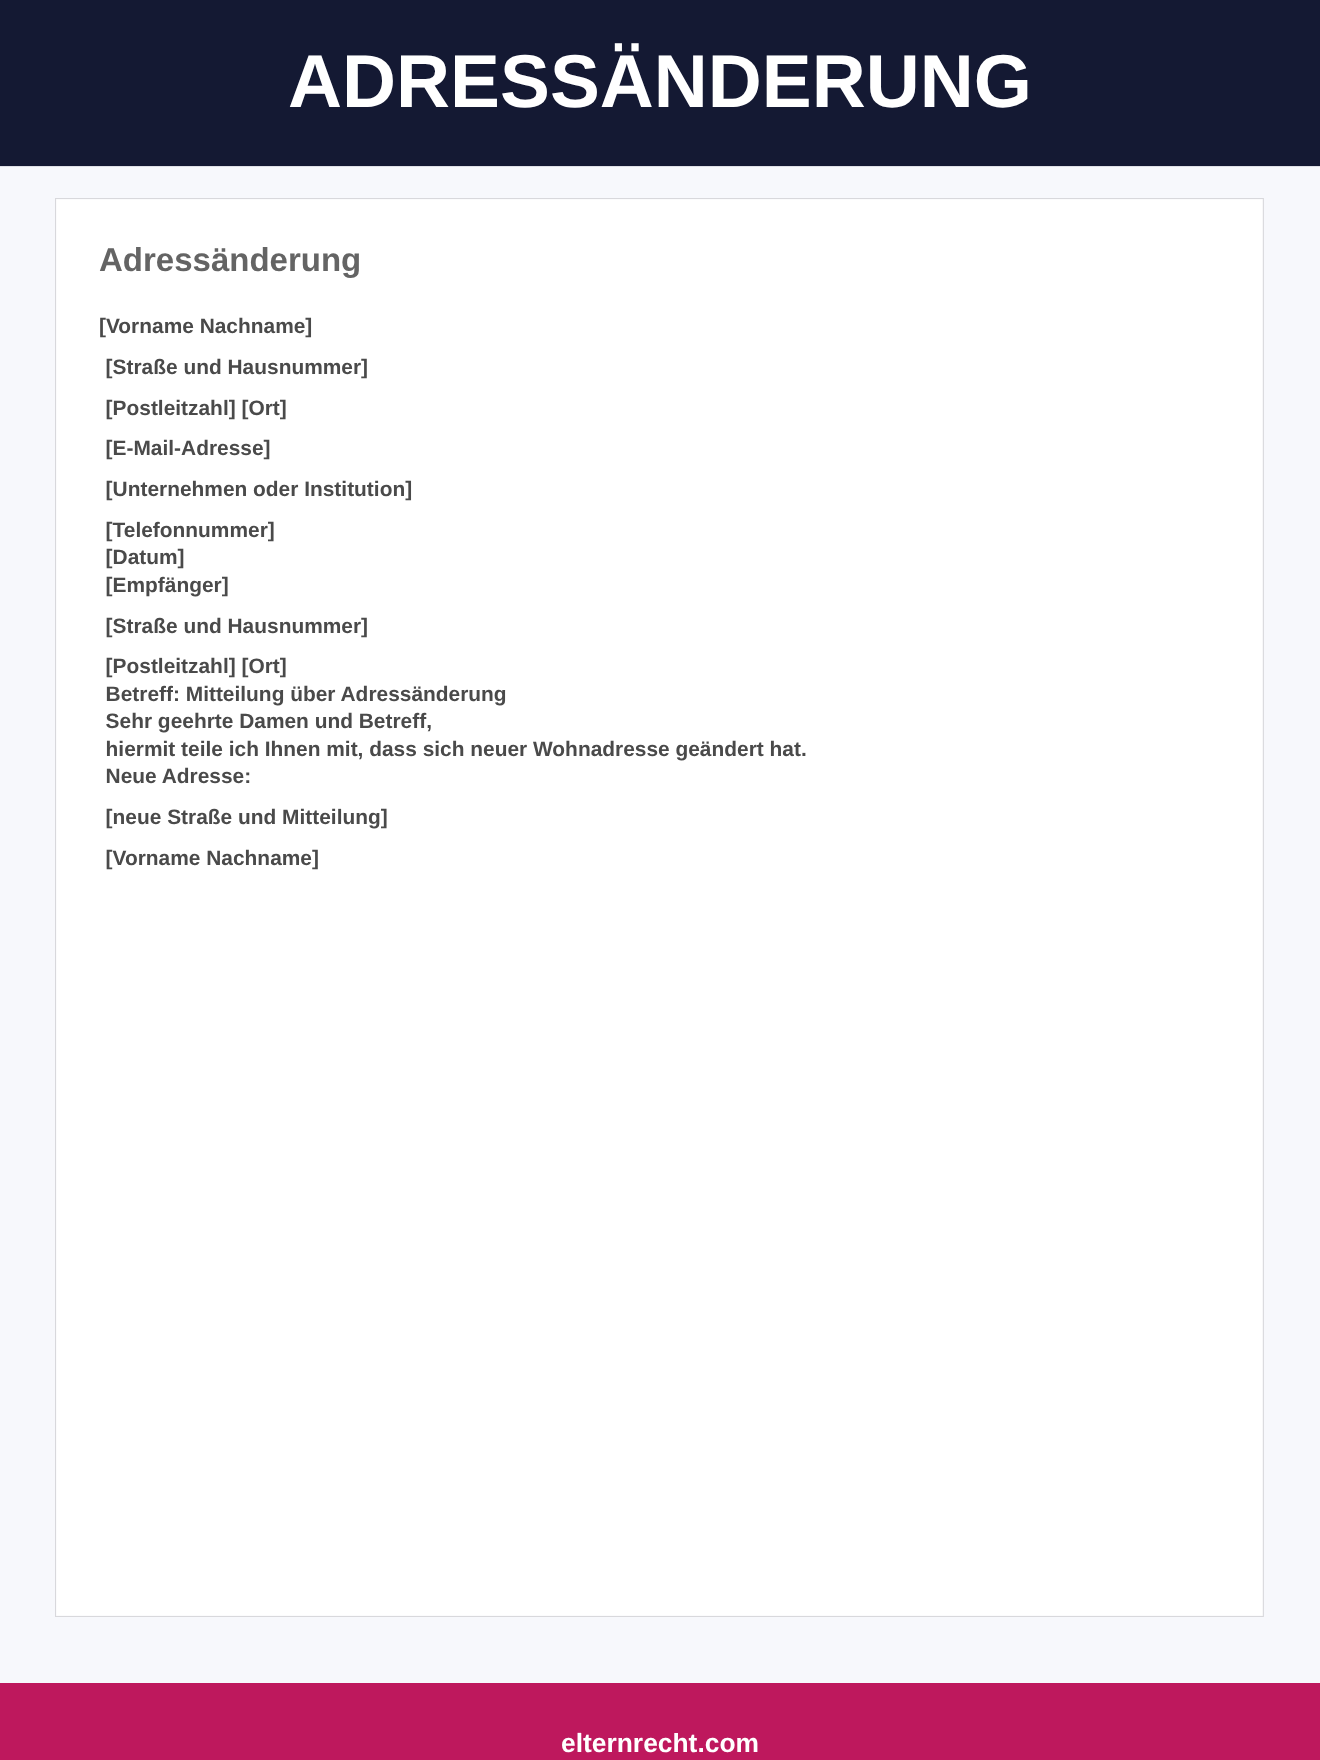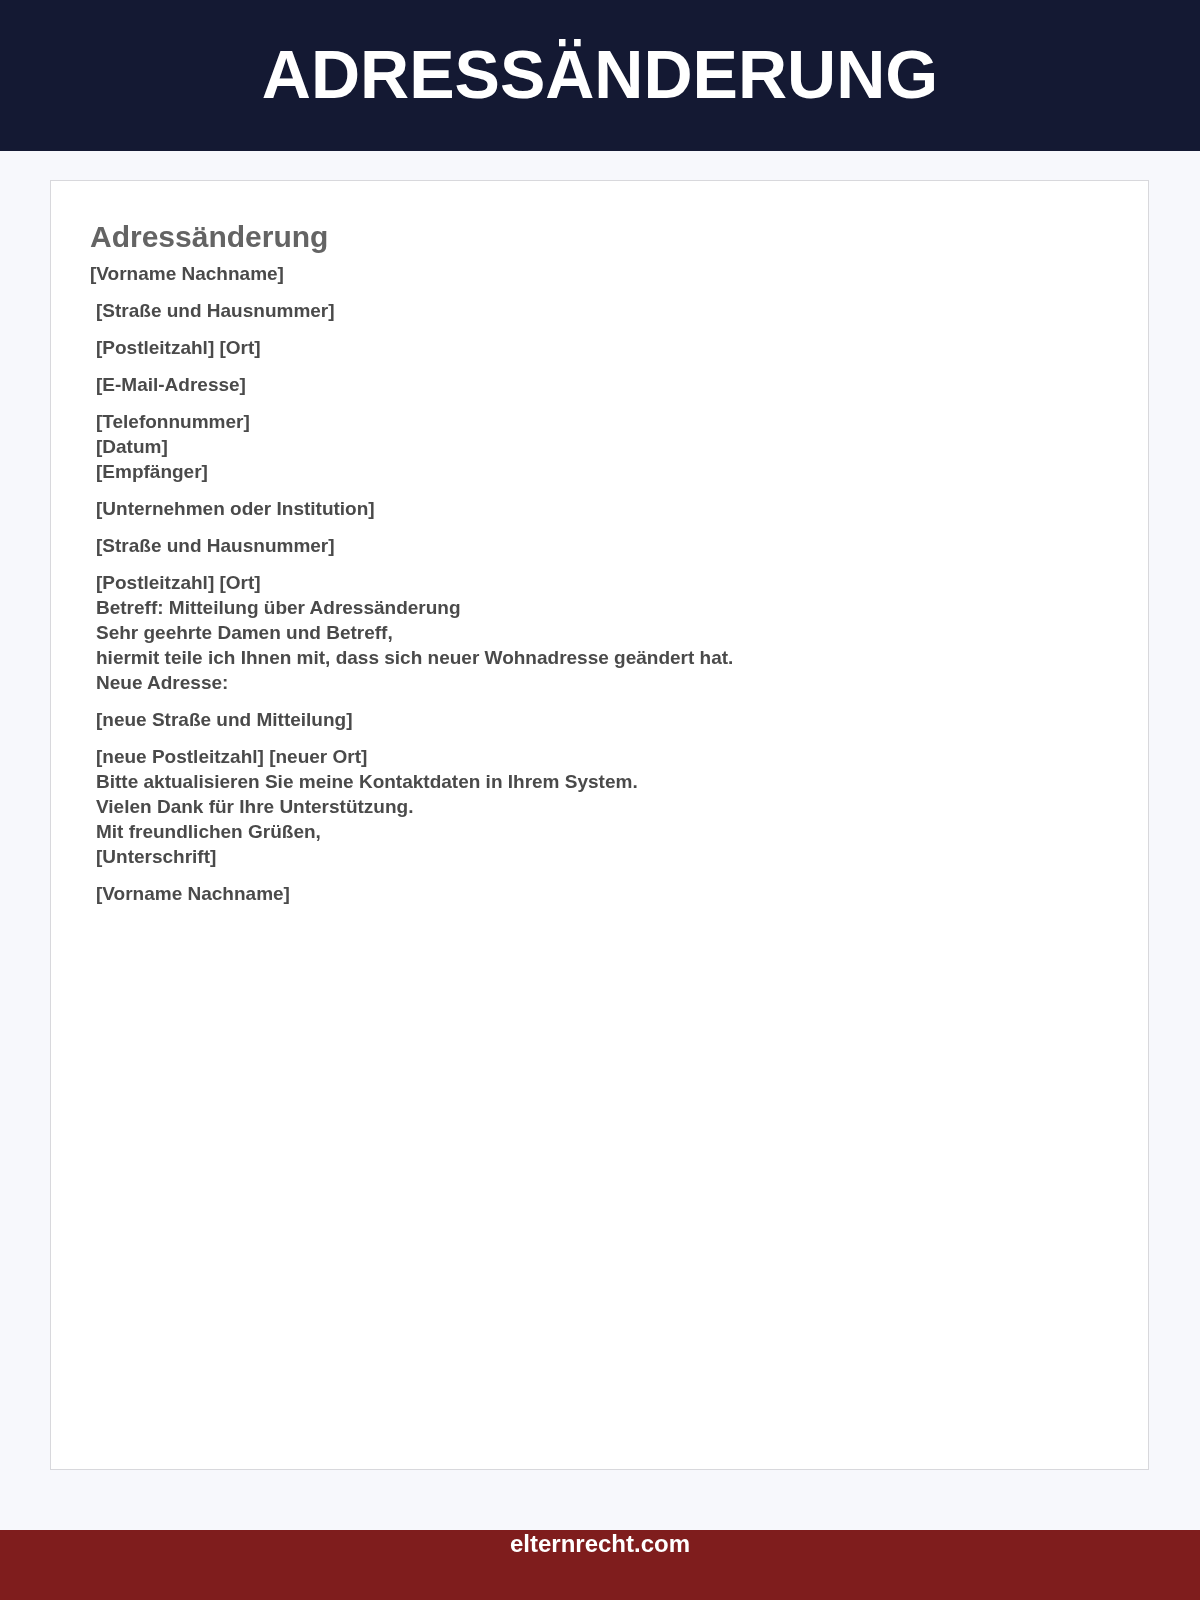--- a/index.html
+++ b/index.html
@@ -22,51 +22,50 @@
     .card {
       position: absolute; left: 50px; top: 180px; width: 1099px; height: 1290px;
       background: #ffffff; border: 1px solid #d8d8dc;
       box-sizing: border-box;
     }
     .card-title {
       position: absolute; left: 39px; top: 39px;
       margin: 0; font-size: 30px; font-weight: bold; color: #646464;
     }
     .letter {
-      position: absolute; left: 39px; top: 80px; width: 1000px;
+      position: absolute; left: 39px; top: 104px; width: 1000px;
       color: #4a4a4a; font-size: 19px; font-weight: bold; line-height: 25px;
     }
     .letter p { margin: 0 0 12px 0; }
     .letter .indent { padding-left: 6px; }
     .footer {
       position: absolute; left: 0; top: 1530px; width: 1200px; height: 70px;
-      background: #7f1d1d;
-      display: flex; align-items: flex-start; justify-content: center;
+      background: #be185d;
+      display: flex; align-items: flex-end; justify-content: center;
     }
     .footer span { color: #ffffff; font-size: 24px; font-weight: bold; }
   </style>
 </head>
 <body>
 
 <div class="header">
   <h1>ADRESSÄNDERUNG</h1>
 </div>
 
 <div class="card">
   <h2 class="card-title">Adressänderung</h2>
   <div class="letter" id="letter">
       <p><span>[Vorname Nachname]</span></p>
       <p class="indent"><span>[Straße und Hausnummer]</span></p>
       <p class="indent"><span>[Postleitzahl] [Ort]</span></p>
       <p class="indent"><span>[E-Mail-Adresse]</span></p>
+      <p class="indent"><span>[Unternehmen oder Institution]</span></p>
       <p class="indent"><span>[Telefonnummer]</span><br><span>[Datum]</span><br><span>[Empfänger]</span></p>
-      <p class="indent"><span>[Unternehmen oder Institution]</span></p>
       <p class="indent"><span>[Straße und Hausnummer]</span></p>
       <p class="indent"><span>[Postleitzahl] [Ort]</span><br><span>Betreff: Mitteilung über Adressänderung</span><br><span>Sehr geehrte Damen und Betreff,</span><br><span>hiermit teile ich Ihnen mit, dass sich neuer Wohnadresse geändert hat.</span><br><span>Neue Adresse:</span></p>
       <p class="indent"><span>[neue Straße und Mitteilung]</span></p>
-      <p class="indent"><span>[neue Postleitzahl] [neuer Ort]</span><br><span>Bitte aktualisieren Sie meine Kontaktdaten in Ihrem System.</span><br><span>Vielen Dank für Ihre Unterstützung.</span><br><span>Mit freundlichen Grüßen,</span><br><span>[Unterschrift]</span></p>
       <p class="indent"><span>[Vorname Nachname]</span></p>
     </div>
 </div>
 
 <div class="footer">
   <span>elternrecht.com</span>
 </div>
 
 </body></html>

